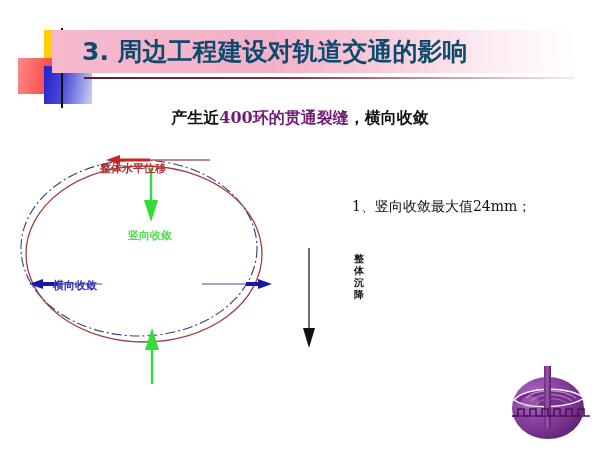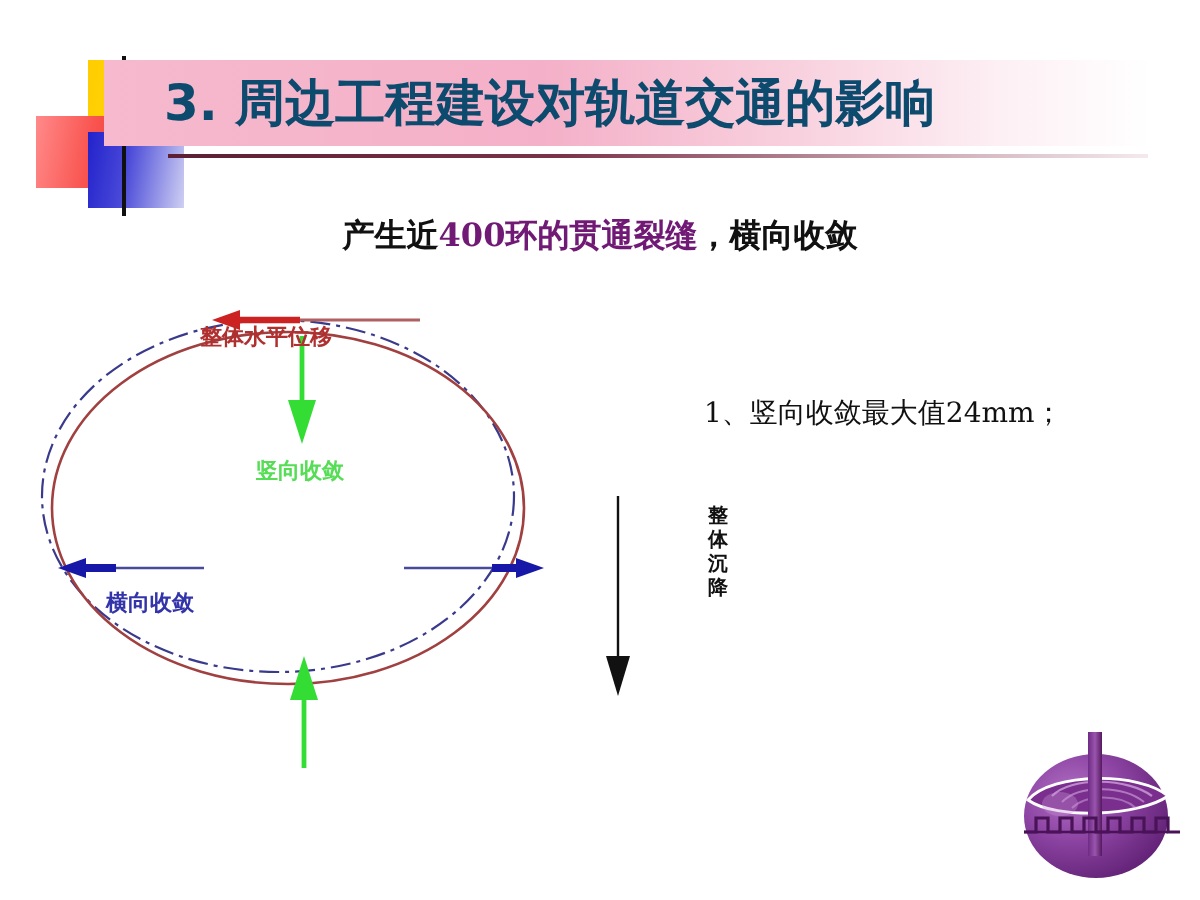--- a/index.html
+++ b/index.html
@@ -113,21 +113,20 @@
   }
   .lbl-vconv {
     left: 128px; top: 228px;
     font-size: 11px; font-weight: bold;
     color: #55dd55;
   }
   .lbl-hconv {
     left: 53px; top: 278px;
     font-size: 11px; font-weight: bold;
     color: #3333aa;
-    margin-top: 16px;
   }
   .lbl-settle {
     left: 313px; top: 253px;
     font-size: 10px; font-weight: bold;
     color: #111111;
     width: 12px;
     line-height: 12px;
     white-space: normal;
     word-break: break-all;
     text-align: center;

